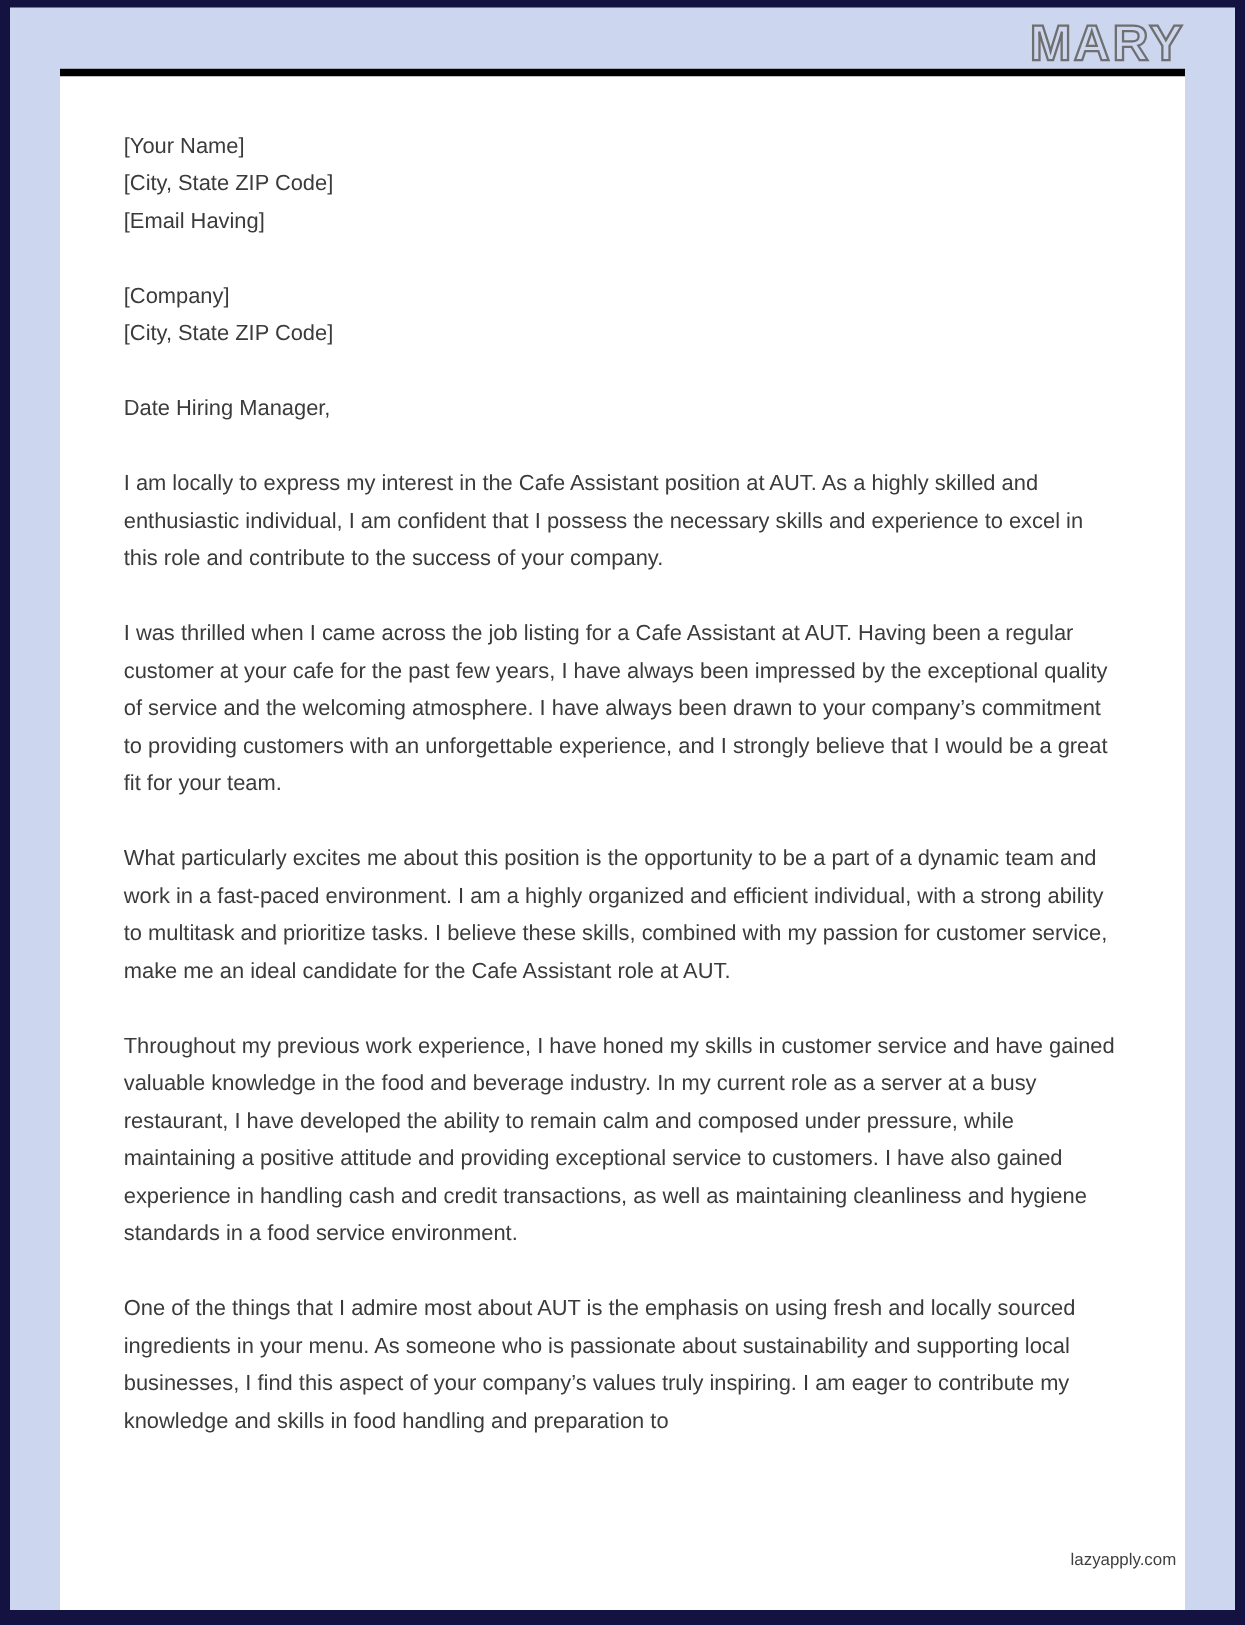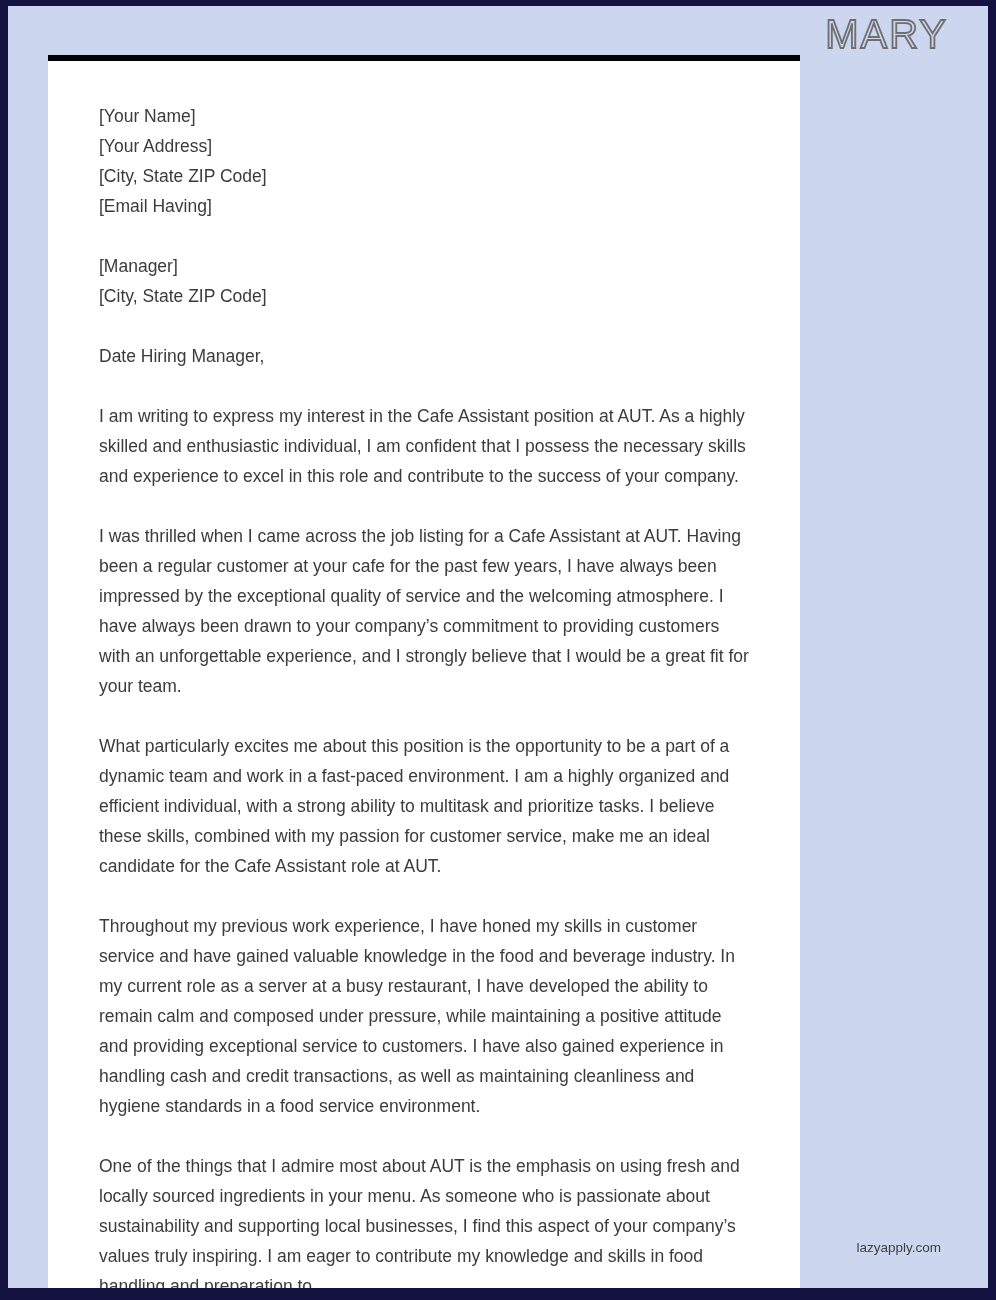--- a/index.html
+++ b/index.html
@@ -21,26 +21,27 @@
     border-color: #141240;
     border-width: 6px 8px 12px 8px;
     pointer-events: none;
     z-index: 10;
   }
   .logo-wrap {
     position: absolute;
     top: 10px;
     right: 46px;
     z-index: 2;
+    font-weight: bold;
   }
   .page {
     position: absolute;
     left: 48px;
     top: 55px;
-    width: 752px;
+    width: 900px;
     bottom: 0;
     background: #ffffff;
     border-top: 6px solid #000000;
     box-sizing: border-box;
     z-index: 1;
   }
   .letter {
     padding: 40px 50px 0 51px;
     color: #3b3b3b;
     font-size: 17.5px;
@@ -71,33 +72,32 @@
     <svg width="150" height="48" viewBox="0 0 150 48">
       <text x="148" y="38" text-anchor="end" font-family="Liberation Sans, sans-serif" font-size="40" letter-spacing="2" fill="none" stroke="#6f6f6f" stroke-width="1.8">MARY</text>
     </svg>
   </div>
 
   <div class="page">
     <div class="letter">
 
       <div class="block">
         <div>[Your Name]</div>
-        <div>[Your Address]</div>
         <div>[City, State ZIP Code]</div>
         <div>[Email Having]</div>
       </div>
 
       <div class="block">
-        <div>[Manager]</div>
+        <div>[Company]</div>
         <div>[City, State ZIP Code]</div>
       </div>
 
       <div class="block">Date Hiring Manager,</div>
 
-      <p>I am writing to express my interest in the Cafe Assistant position at AUT. As a highly skilled and enthusiastic individual, I am confident that I possess the necessary skills and experience to excel in this role and contribute to the success of your company.</p>
+      <p>I am locally to express my interest in the Cafe Assistant position at AUT. As a highly skilled and enthusiastic individual, I am confident that I possess the necessary skills and experience to excel in this role and contribute to the success of your company.</p>
       <p>I was thrilled when I came across the job listing for a Cafe Assistant at AUT. Having been a regular customer at your cafe for the past few years, I have always been impressed by the exceptional quality of service and the welcoming atmosphere. I have always been drawn to your company’s commitment to providing customers with an unforgettable experience, and I strongly believe that I would be a great fit for your team.</p>
       <p>What particularly excites me about this position is the opportunity to be a part of a dynamic team and work in a fast-paced environment. I am a highly organized and efficient individual, with a strong ability to multitask and prioritize tasks. I believe these skills, combined with my passion for customer service, make me an ideal candidate for the Cafe Assistant role at AUT.</p>
       <p>Throughout my previous work experience, I have honed my skills in customer service and have gained valuable knowledge in the food and beverage industry. In my current role as a server at a busy restaurant, I have developed the ability to remain calm and composed under pressure, while maintaining a positive attitude and providing exceptional service to customers. I have also gained experience in handling cash and credit transactions, as well as maintaining cleanliness and hygiene standards in a food service environment.</p>
       <p>One of the things that I admire most about AUT is the emphasis on using fresh and locally sourced ingredients in your menu. As someone who is passionate about sustainability and supporting local businesses, I find this aspect of your company’s values truly inspiring. I am eager to contribute my knowledge and skills in food handling and preparation to</p>
 
     </div>
   </div>
 
   <div class="watermark">lazyapply.com</div>
 

